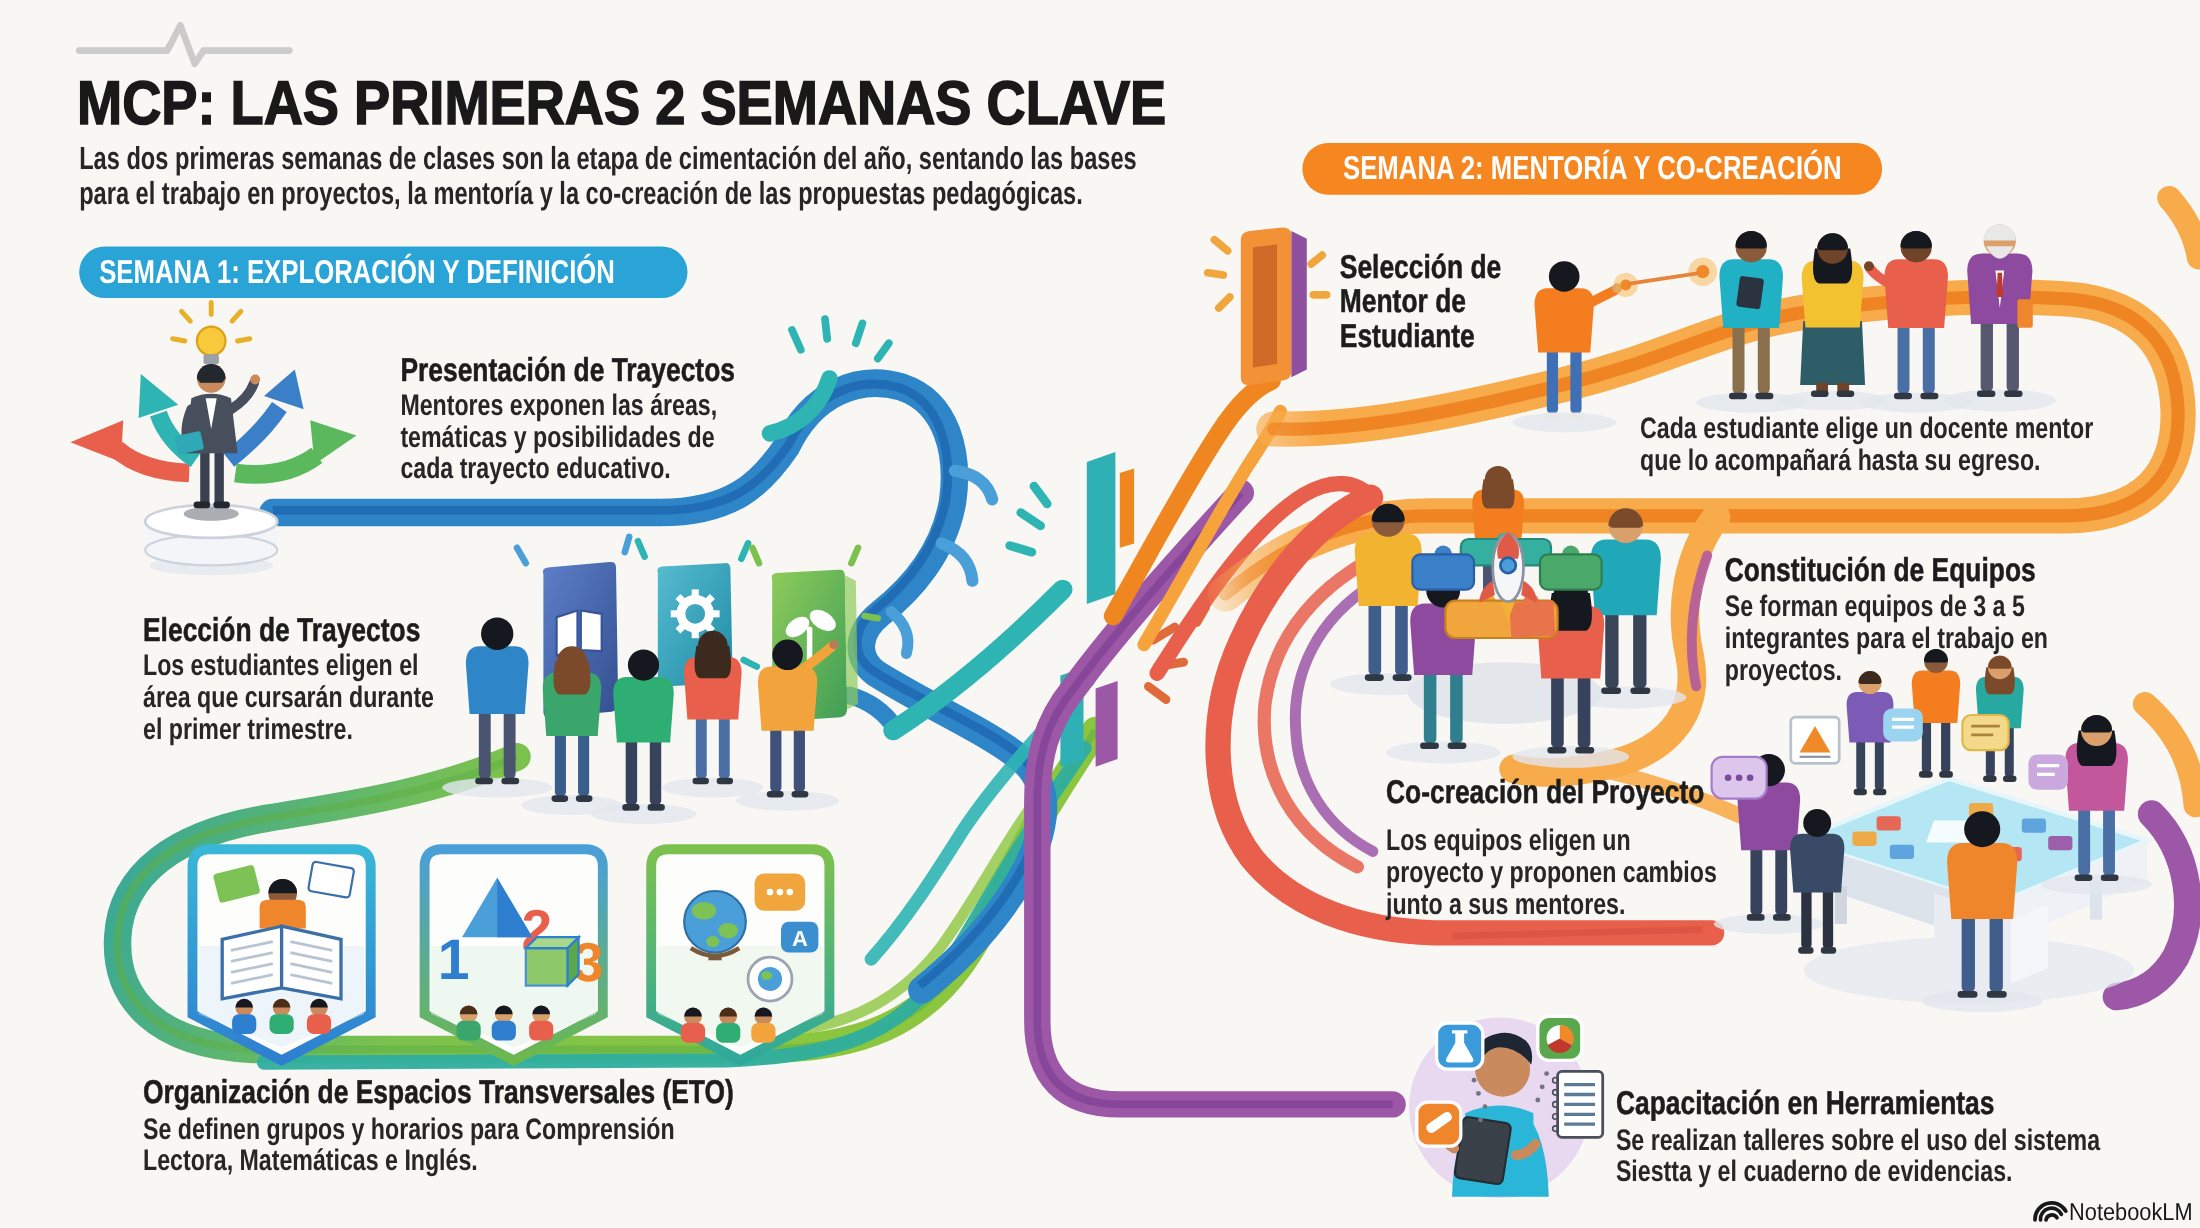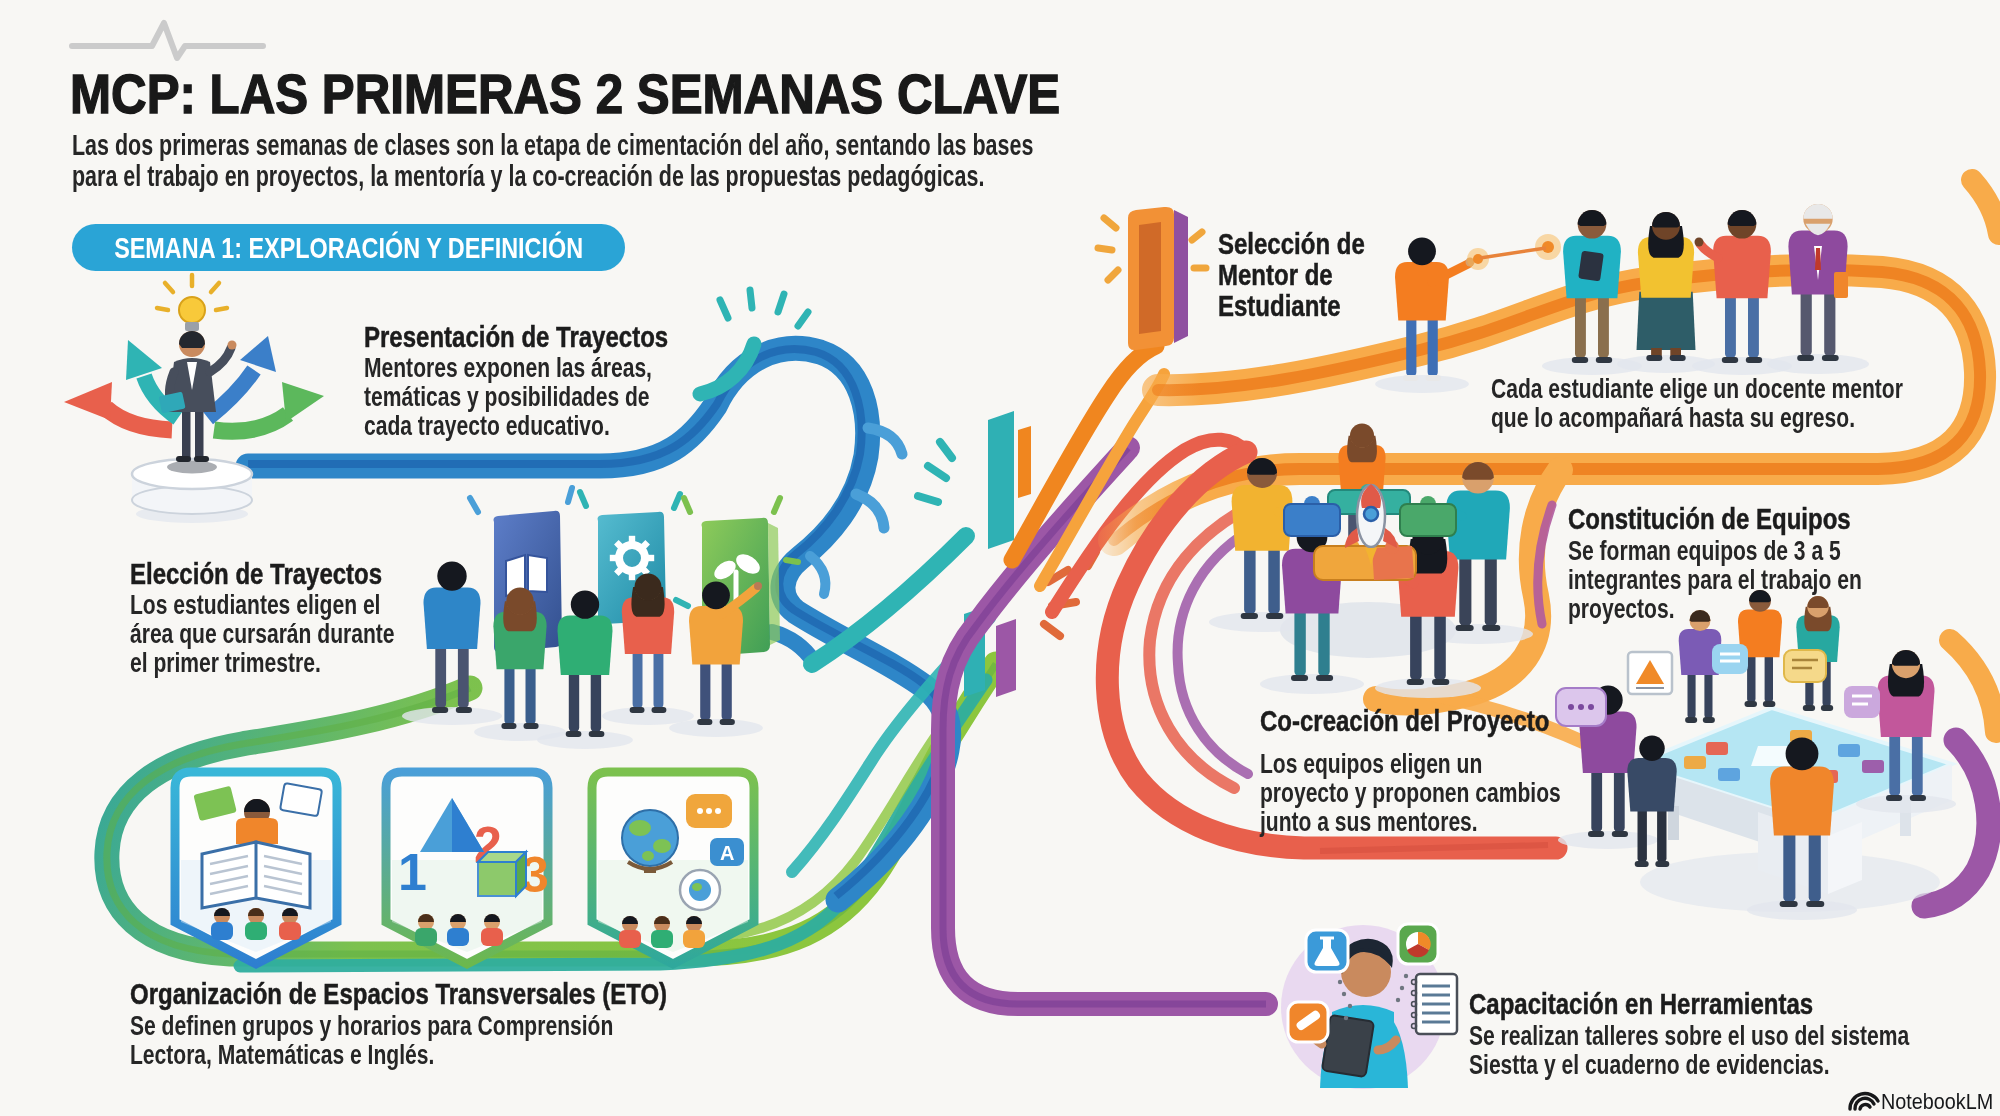--- a/index.html
+++ b/index.html
@@ -540,22 +540,25 @@
 <circle cx="1402" cy="988" r="2.2" fill="#6f7680"></circle>
 <circle cx="1398" cy="1000" r="2.2" fill="#6f7680"></circle>
 <g stroke="#17181a" stroke-width="3.4" fill="none" stroke-linecap="round">
         <path d="M1850,1109 A15,15 0 0 1 1878,1101"></path>
         <path d="M1855,1109 A10,10 0 0 1 1874,1104"></path>
         <path d="M1860,1109 A5.5,5.5 0 0 1 1870,1107"></path>
       </g>
 </svg>
 <div class="tx" style="left:70px;top:61px;font-weight:bold;font-size:56px;color:#191919;transform:scaleX(0.88);-webkit-text-stroke:1.4px #191919;">MCP: LAS PRIMERAS 2 SEMANAS CLAVE</div>
 <div class="tx" style="left:72px;top:130px;font-size:29px;line-height:31px;color:#262626;font-weight:600;transform:scaleX(0.74);">Las dos primeras semanas de clases son la etapa de cimentación del año, sentando las bases<br>para el trabajo en proyectos, la mentoría y la co-creación de las propuestas pedagógicas.</div>
-<div class="badge" style="left:72px;top:224px;width:553px;height:47px;background:#2aa4d6;">
+<div class="badge" style="left:72px;top:224px;width:553px;height:47px;background:#2aa4d6;justify-content:flex-end;">
       <span>SEMANA 1: EXPLORACIÓN Y DEFINICIÓN</span>
+    </div>
+<div class="badge" style="left:1184px;top:130px;width:527px;height:47px;background:#f6861f;">
+      <span>SEMANA 2: MENTORÍA Y CO-CREACIÓN</span>
     </div>
 
 <div class="tx hd" style="left:364px;top:321px;">Presentación de Trayectos</div>
 <div class="tx bd" style="left:364px;top:354px;">Mentores exponen las áreas,<br>temáticas y posibilidades de<br>cada trayecto educativo.</div>
 
 <div class="tx hd" style="left:130px;top:558px;">Elección de Trayectos</div>
 <div class="tx bd" style="left:130px;top:591px;">Los estudiantes eligen el<br>área que cursarán durante<br>el primer trimestre.</div>
 
 <div class="tx hd" style="left:130px;top:978px;">Organización de Espacios Transversales (ETO)</div>
 <div class="tx bd" style="left:130px;top:1012px;">Se definen grupos y horarios para Comprensión<br>Lectora, Matemáticas e Inglés.</div>

